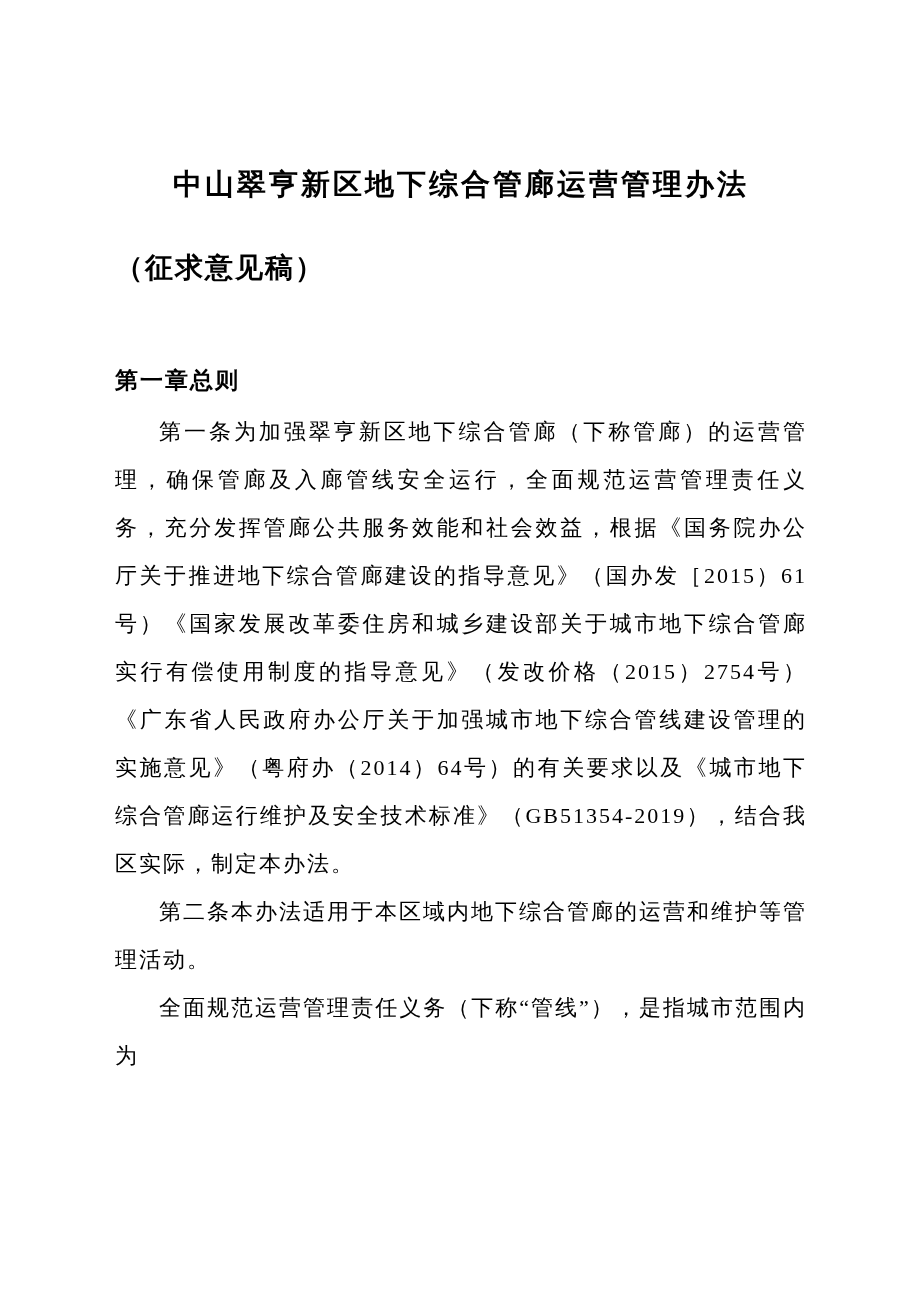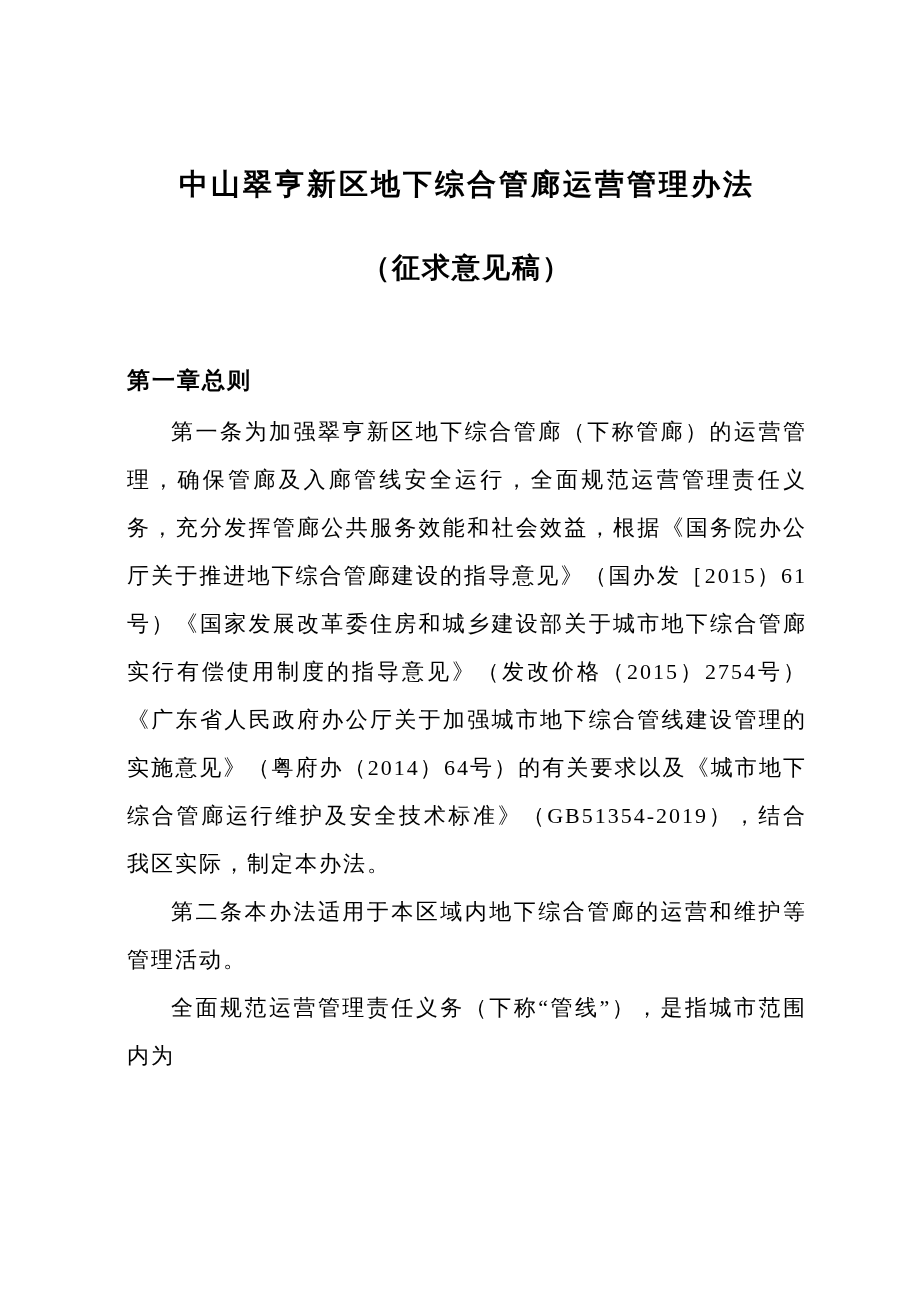--- a/index.html
+++ b/index.html
@@ -9,36 +9,34 @@
   }
   .page {
     position: relative;
     width: 920px;
     height: 1301px;
     background: #ffffff;
     overflow: hidden;
     font-family: "Liberation Serif", serif;
     color: #000000;
     box-sizing: border-box;
-    padding-left: 12px;
   }
   .content {
     box-sizing: border-box;
     padding: 168px 113px 0 115px;
   }
   .doc-title {
     text-align: center;
     font-size: 29px;
     font-weight: bold;
     letter-spacing: 3px;
     line-height: 32px;
     margin: 0;
   }
   .doc-subtitle {
-    text-align: center;
     font-size: 28px;
     font-weight: bold;
     letter-spacing: 2px;
     line-height: 32px;
     margin: 52px 0 0 0;
   }
   .chapter-heading {
     text-align: left;
     font-size: 23px;
     font-weight: bold;

